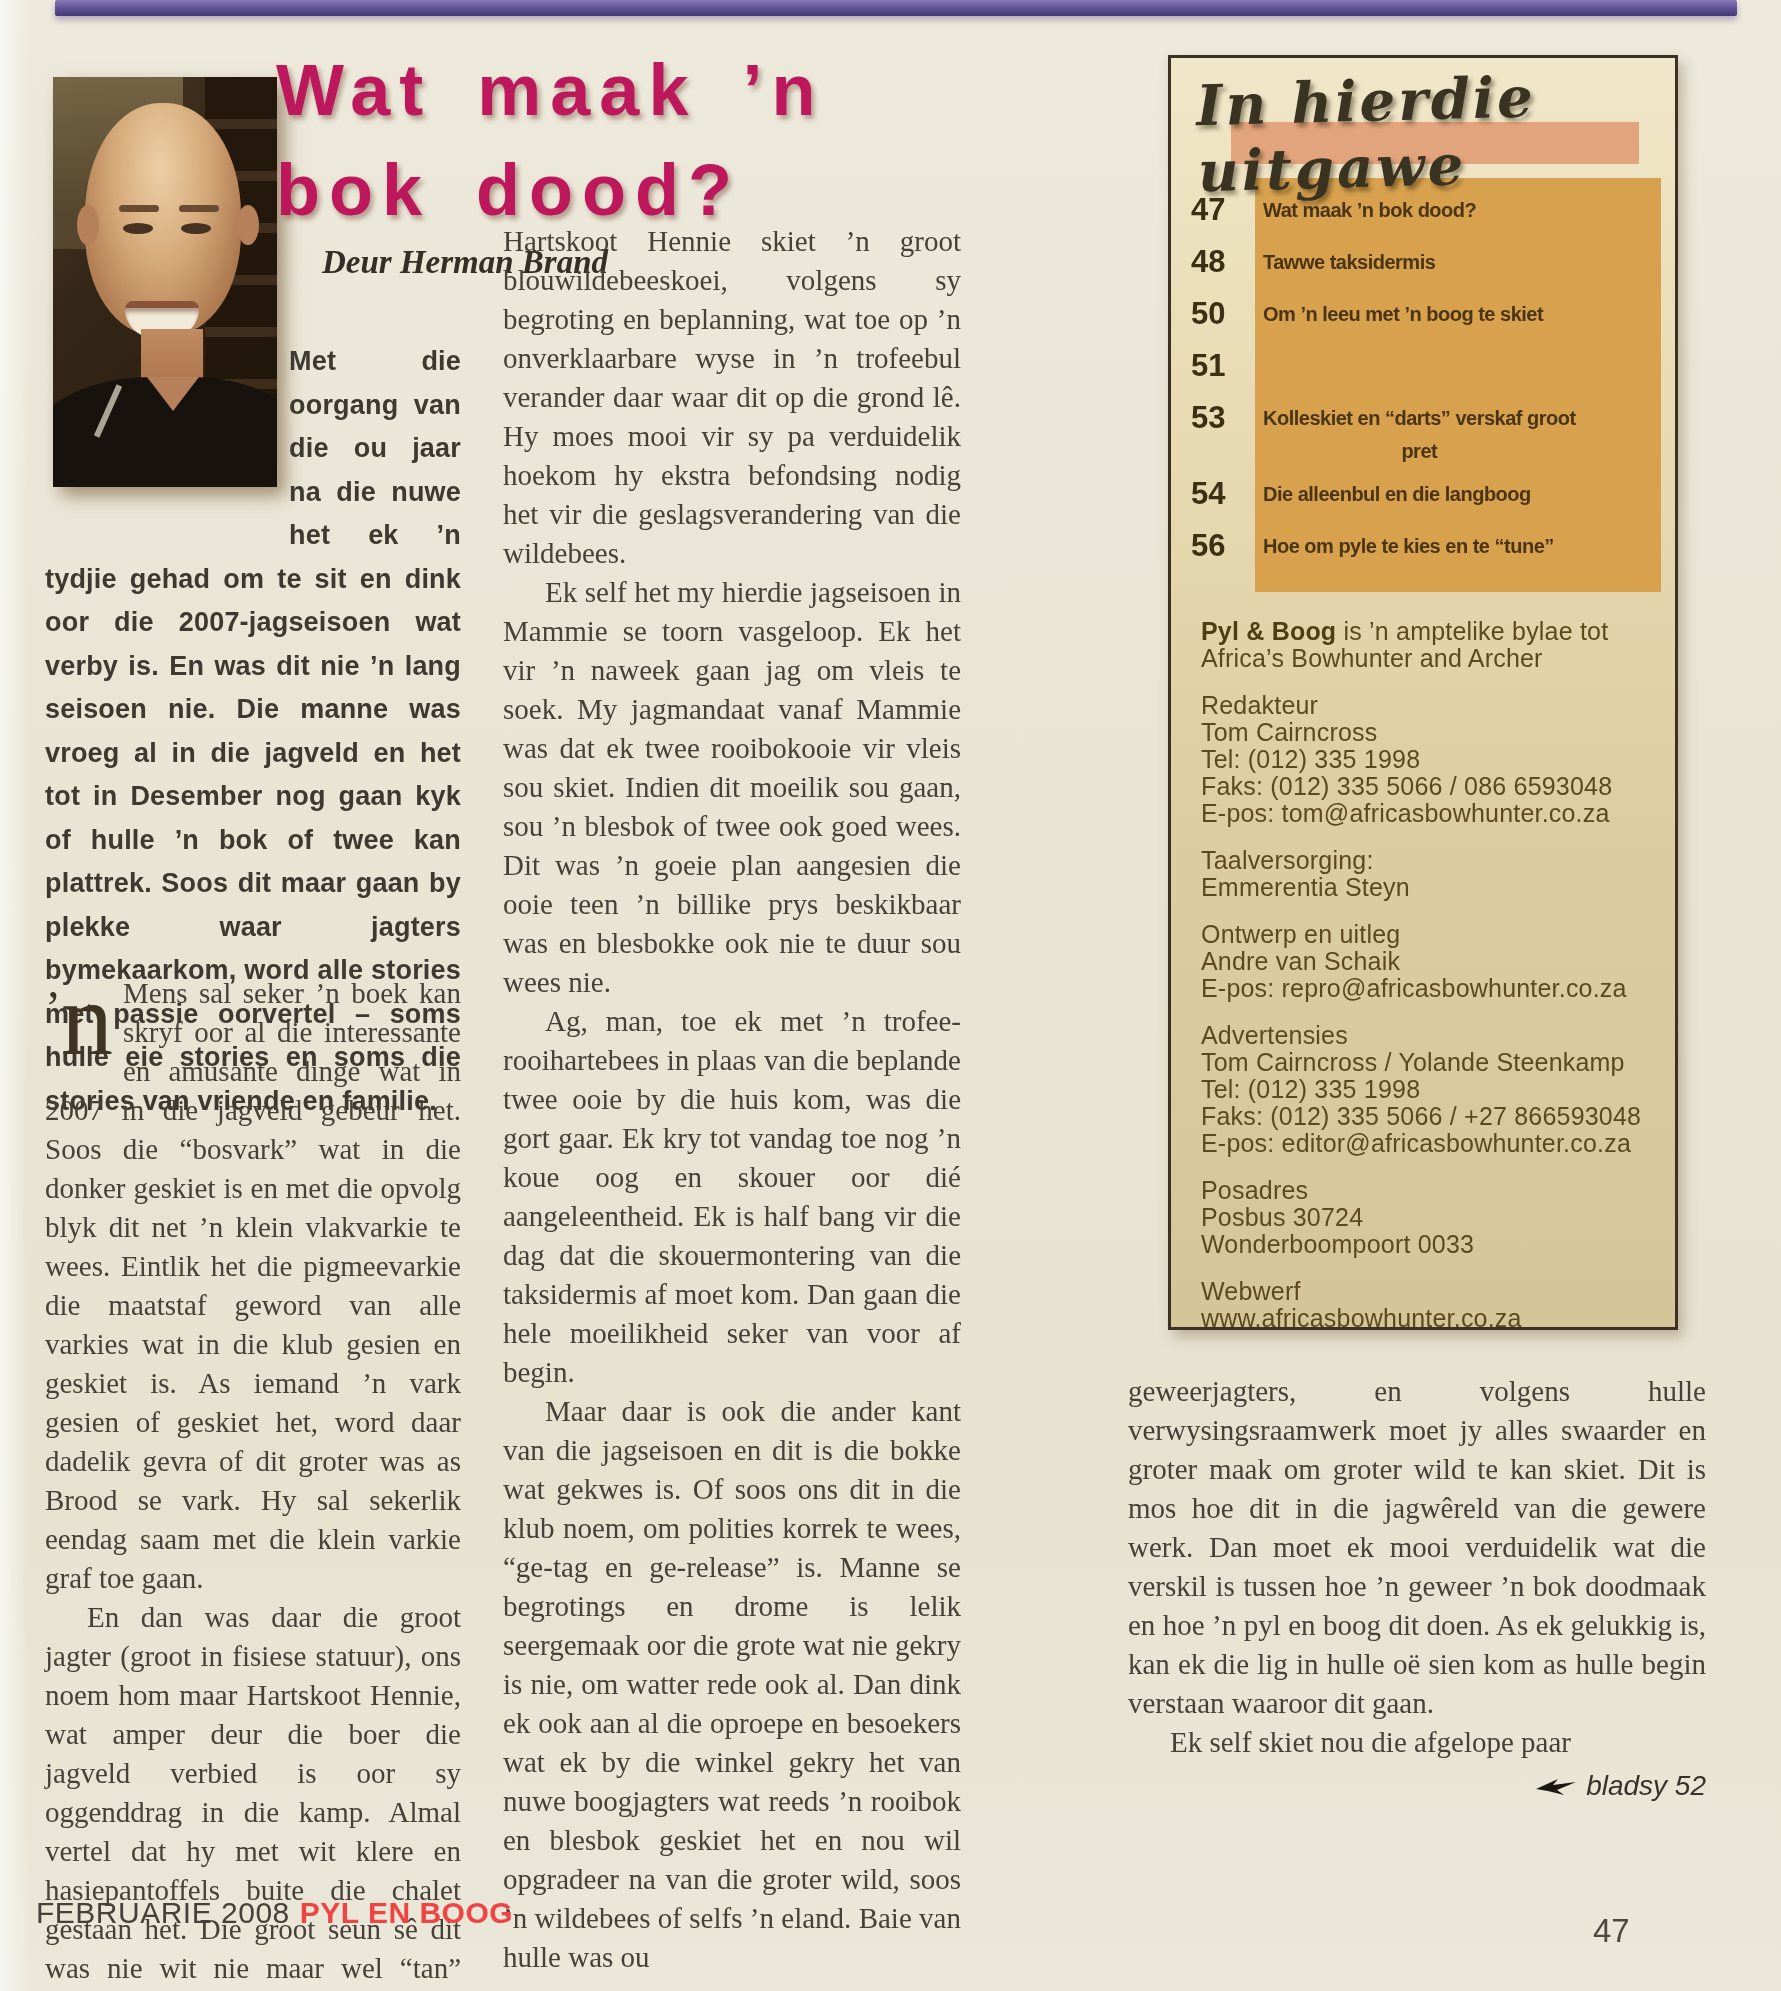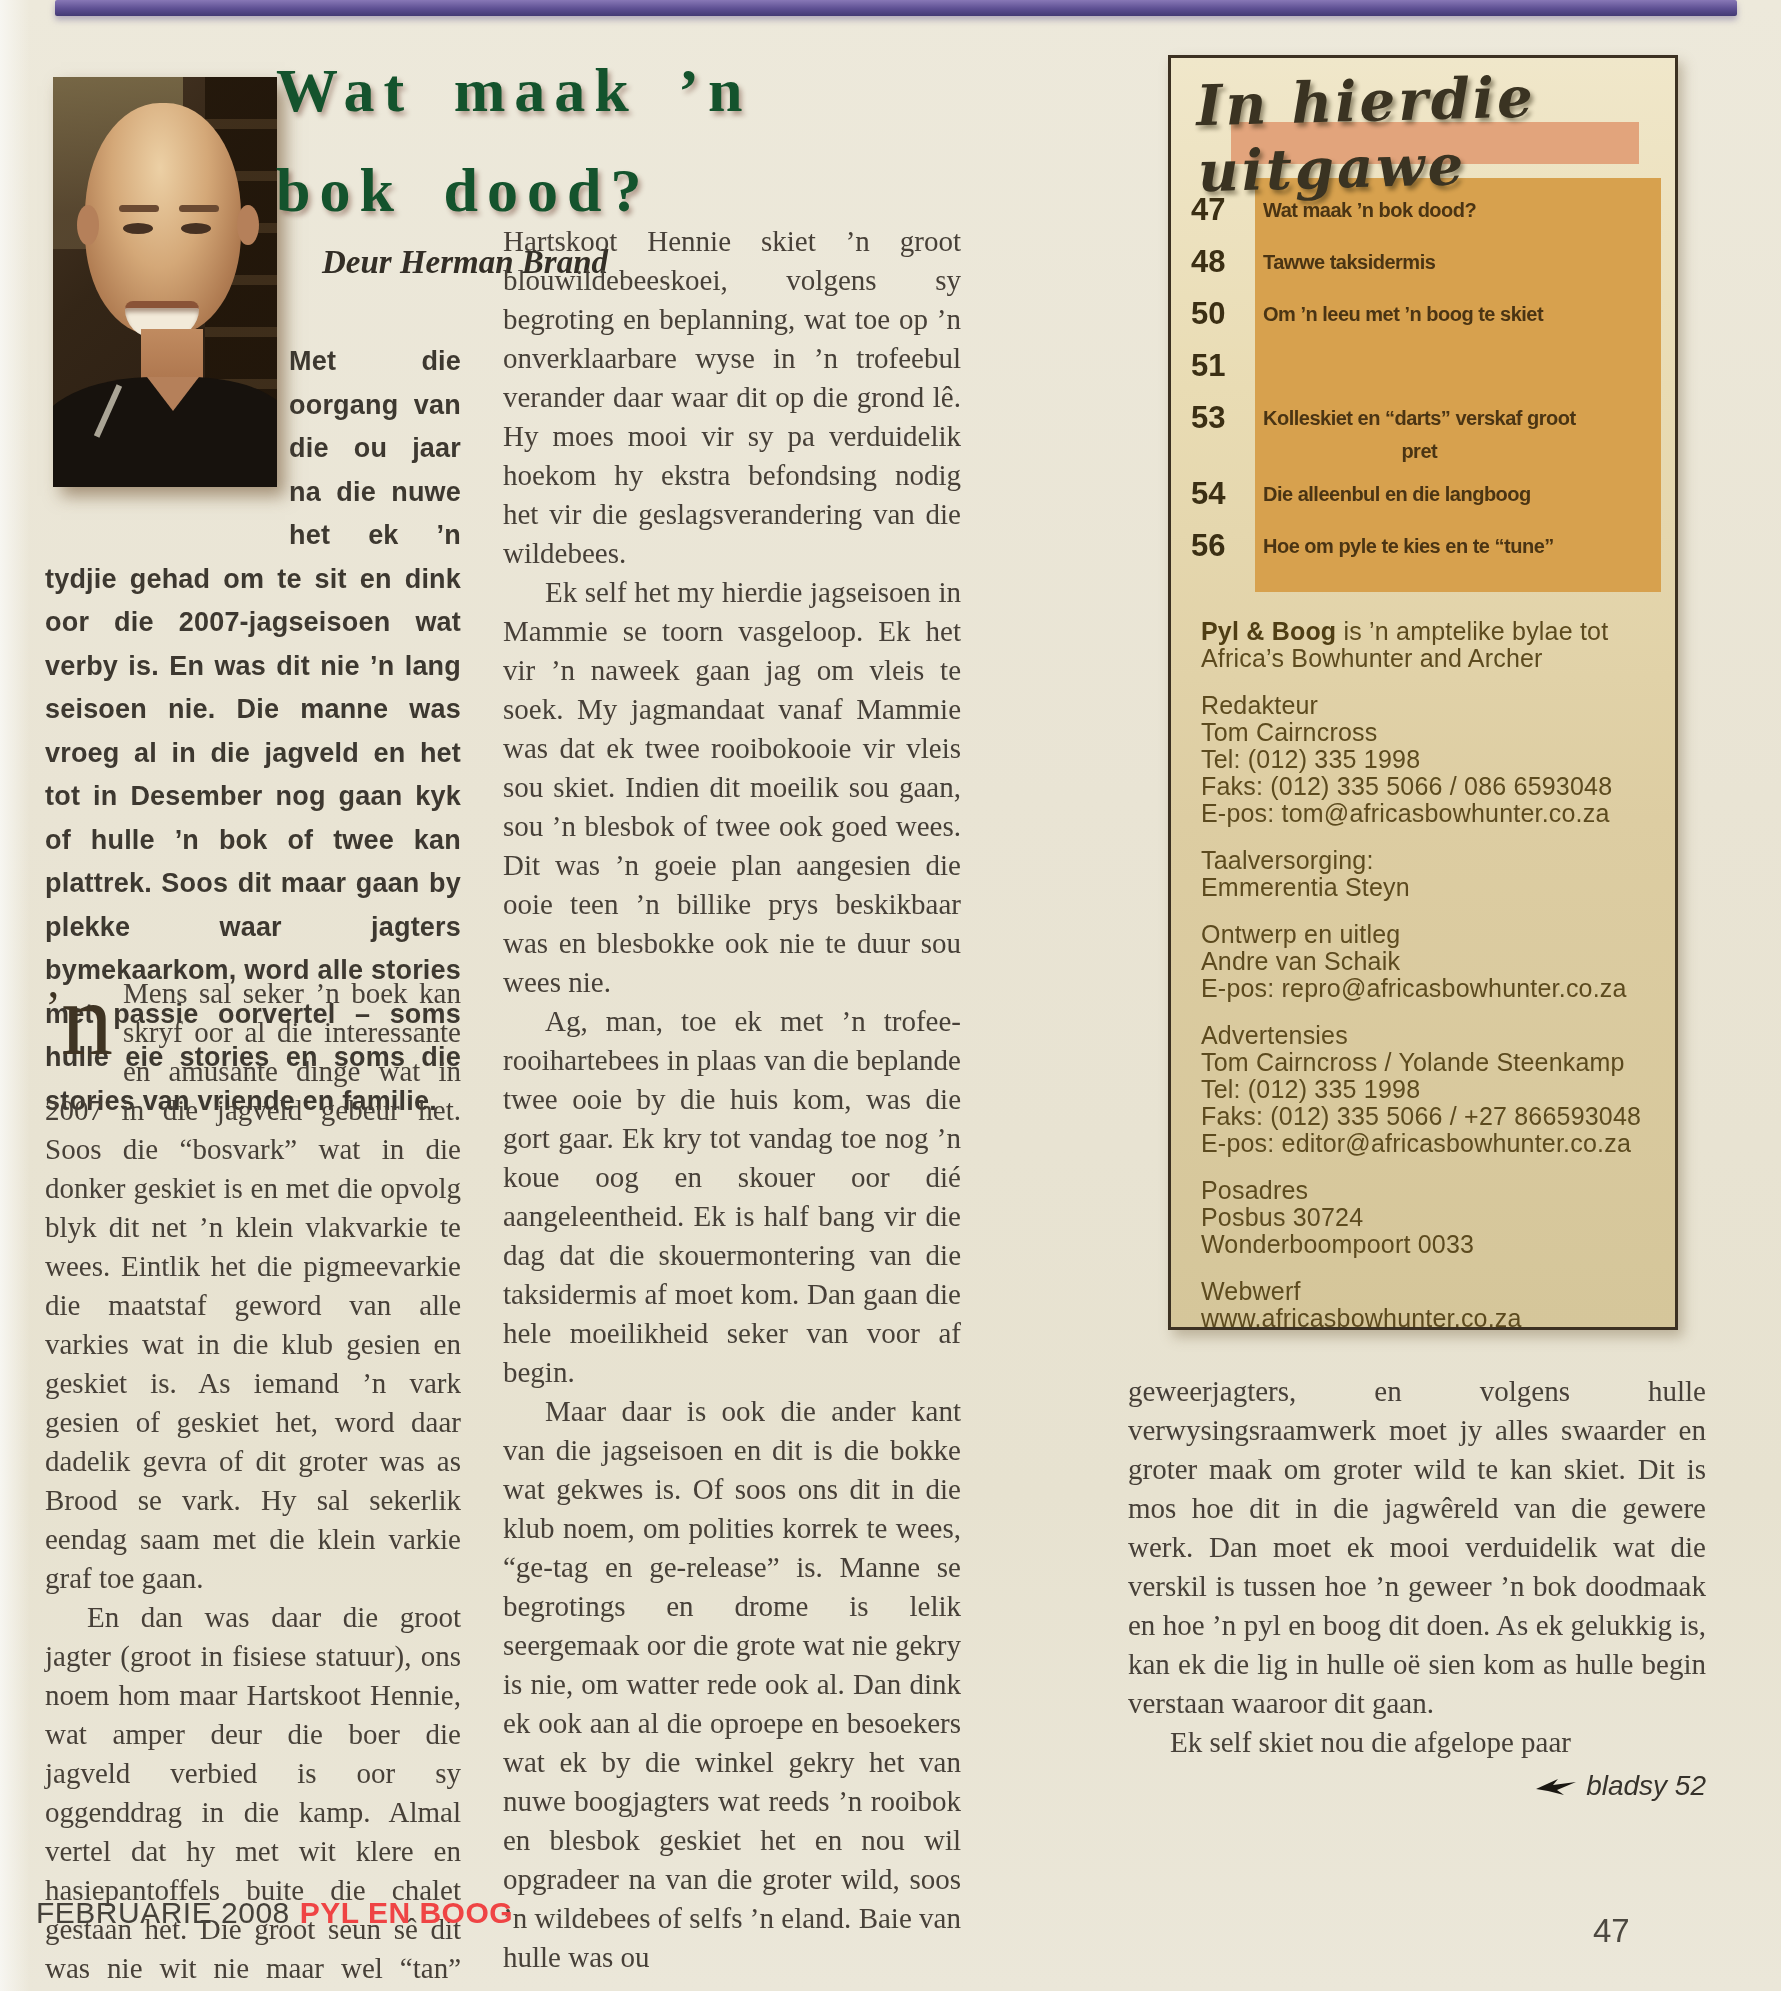--- a/index.html
+++ b/index.html
@@ -32,22 +32,22 @@
   .ph-smile{position:absolute;left:72px;top:224px;width:74px;height:30px;
     background:#f2ead9;border-radius:10px 10px 36px 36px;border-top:7px solid #8a5337;box-shadow:0 4px 4px rgba(90,50,30,.45) inset;}
   .ph-neck{position:absolute;left:88px;top:252px;width:62px;height:66px;background:linear-gradient(180deg,#c08b60,#a9714a);}
   .ph-shirt{position:absolute;left:-14px;top:300px;width:252px;height:120px;
     background:#17120d;border-radius:46% 40% 0 0;}
   .ph-collar{position:absolute;left:94px;top:300px;width:0;height:0;
     border-left:26px solid transparent;border-right:26px solid transparent;border-top:34px solid #b5805a;}
   .ph-collar-line{position:absolute;left:52px;top:306px;width:6px;height:56px;background:#cfc9b8;transform:rotate(24deg);opacity:.8;}
   
   .title{position:absolute;left:276px;top:40px;z-index:3;
-    font-family:Liberation Serif, serif;font-weight:700;font-size:62px;line-height:100px;
-    letter-spacing:9px;word-spacing:16px;color:#14532d;
+    font-family:Liberation Sans, sans-serif;font-weight:700;font-size:72px;line-height:100px;
+    letter-spacing:9px;word-spacing:16px;color:#be185d;
     text-shadow:3px 4px 5px rgba(85,35,18,.38);}
   .byline{position:absolute;left:322px;top:244px;
     font-family:"Liberation Serif",serif;font-style:italic;font-weight:700;
     font-size:33px;color:#332e26;}
   
   .intro{position:absolute;left:45px;top:340px;width:416px;
     font-weight:700;font-size:27px;line-height:43.5px;color:#3d3830;
     text-align:justify;letter-spacing:.2px;}
   .photo-spacer{float:left;width:244px;height:196px;}
   

